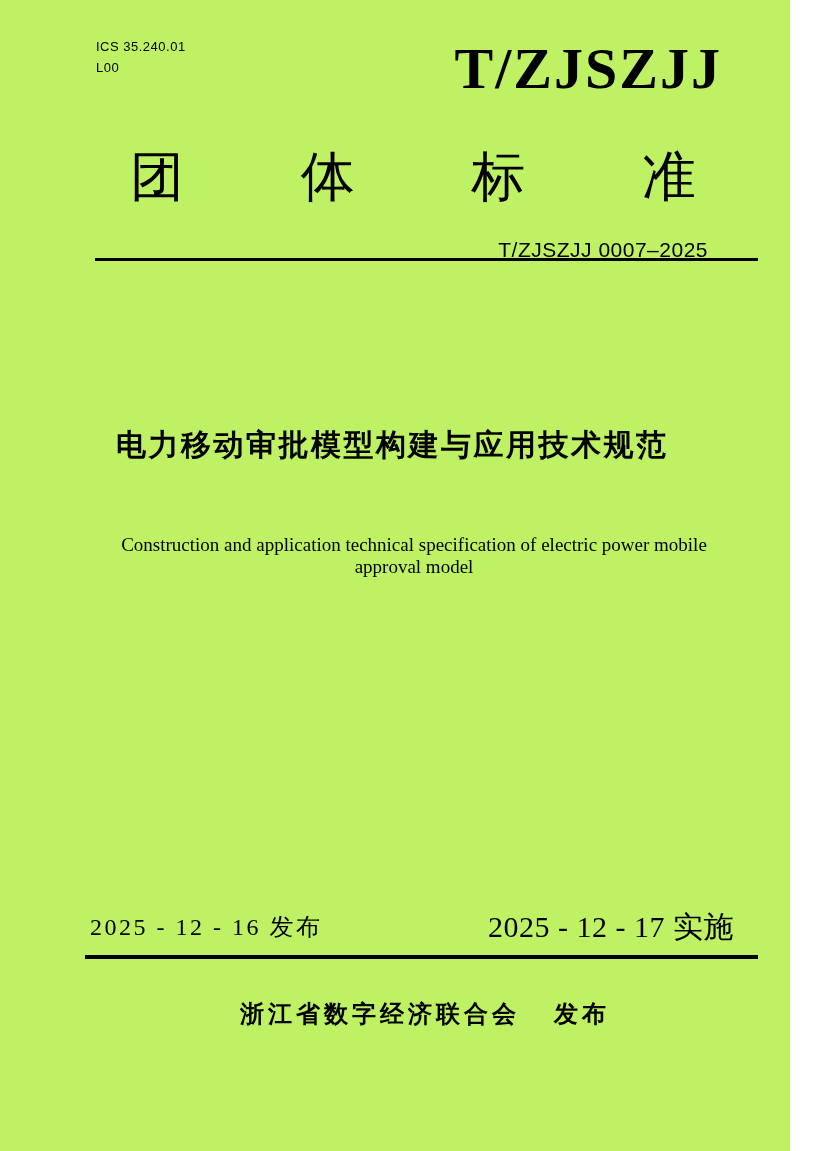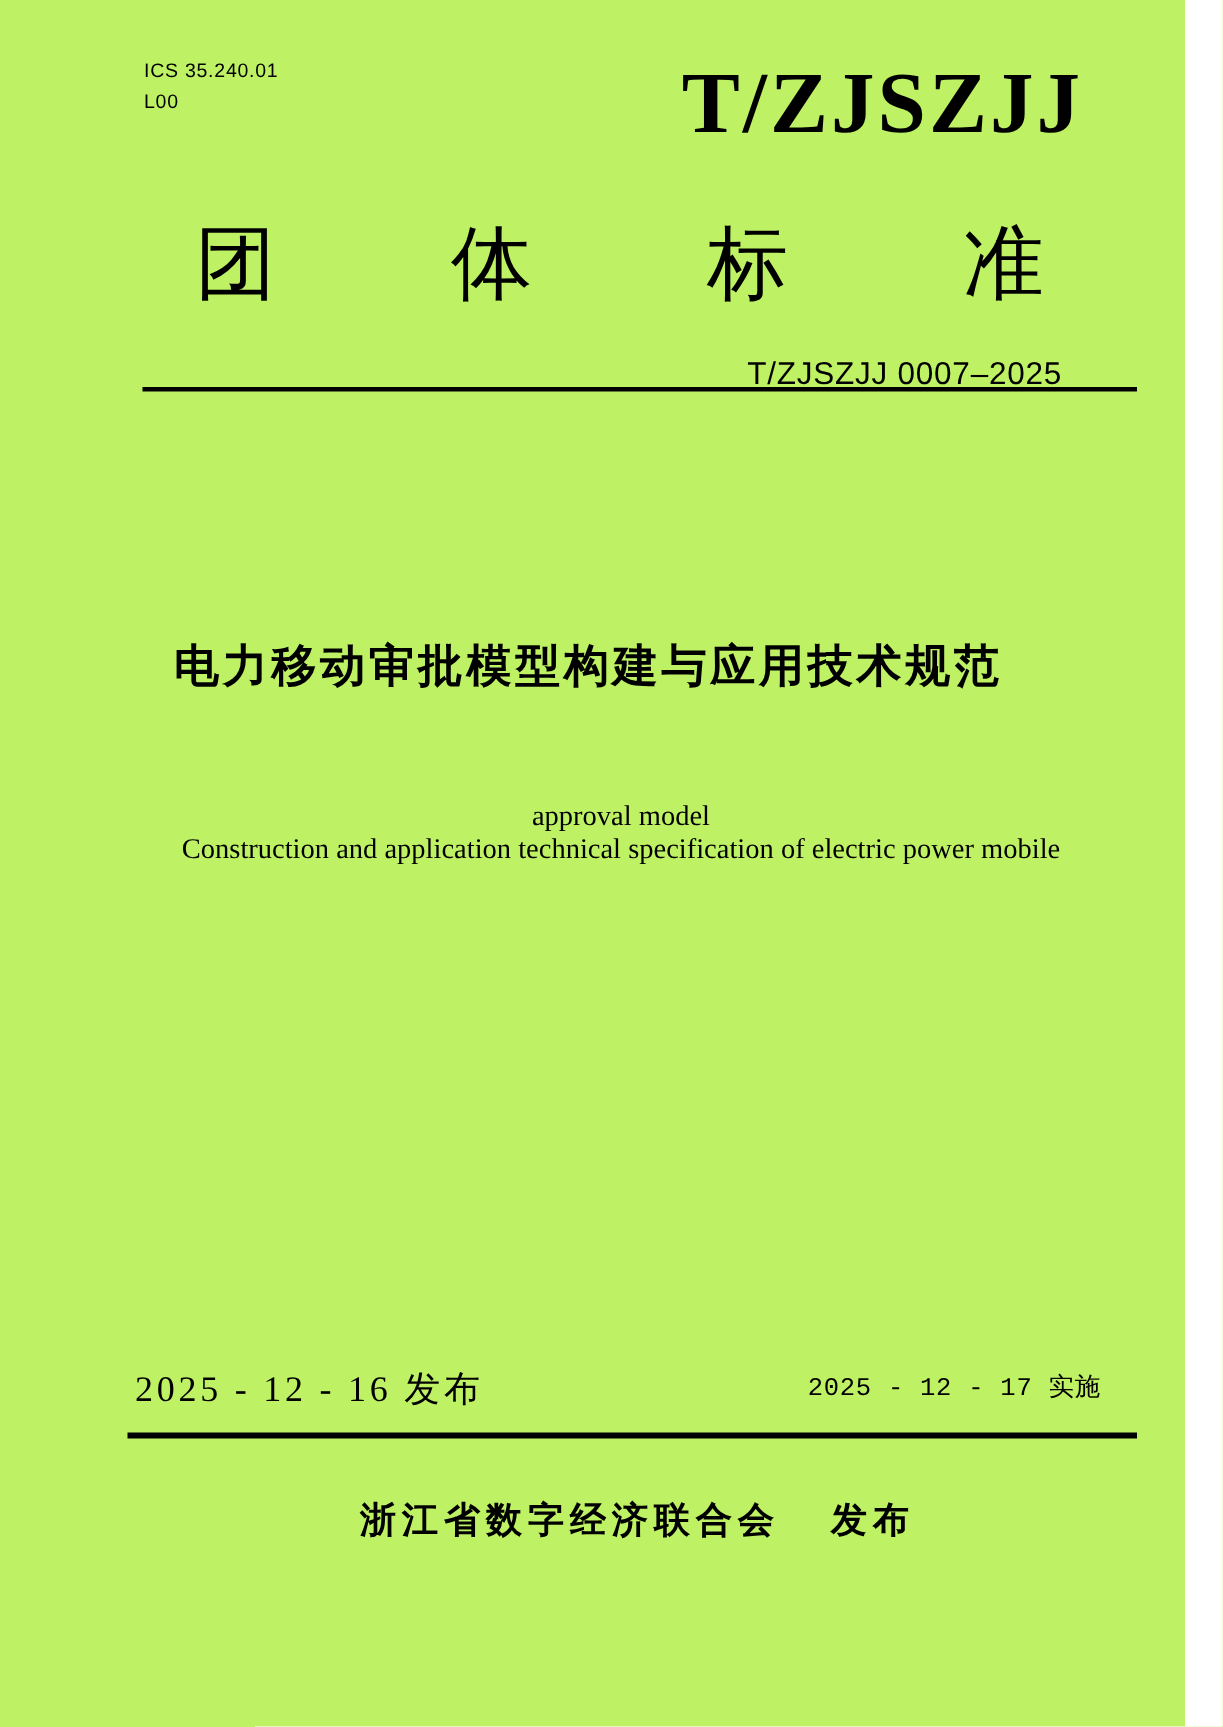--- a/index.html
+++ b/index.html
@@ -120,22 +120,22 @@
     font-family: "Liberation Serif", serif;
     font-size: 24px;
     line-height: 30px;
     letter-spacing: 2.5px;
     white-space: nowrap;
   }
   .date-impl {
     position: absolute;
     right: 56px;
     top: 912px;
-    font-family: Liberation Mono, monospace;
-    font-size: 17px;
+    font-family: Liberation Serif, serif;
+    font-size: 30px;
     line-height: 30px;
     letter-spacing: 0.5px;
     white-space: nowrap;
   }
 
   
   .publisher-line {
     position: absolute;
     left: 240px;
     top: 999px;
@@ -168,22 +168,22 @@
     <span>准</span>
   </div>
 
   <div class="std-number">T/ZJSZJJ 0007–2025</div>
 
   <div class="rule rule-top"></div>
 
   <h1 class="title-zh">电力移动审批模型构建与应用技术规范</h1>
 
   <div class="title-en">
+    <div>Construction and application technical specification of electric power mobile</div>
     <div>approval model</div>
-    <div>Construction and application technical specification of electric power mobile</div>
   </div>
 
   <div class="date-issue">2025 - 12 - 16 发布</div>
   <div class="date-impl">2025 - 12 - 17 实施</div>
 
   <div class="rule rule-bottom"></div>
 
   <div class="publisher-line">
     <span>浙江省数字经济联合会</span>
     <span>发布</span>

